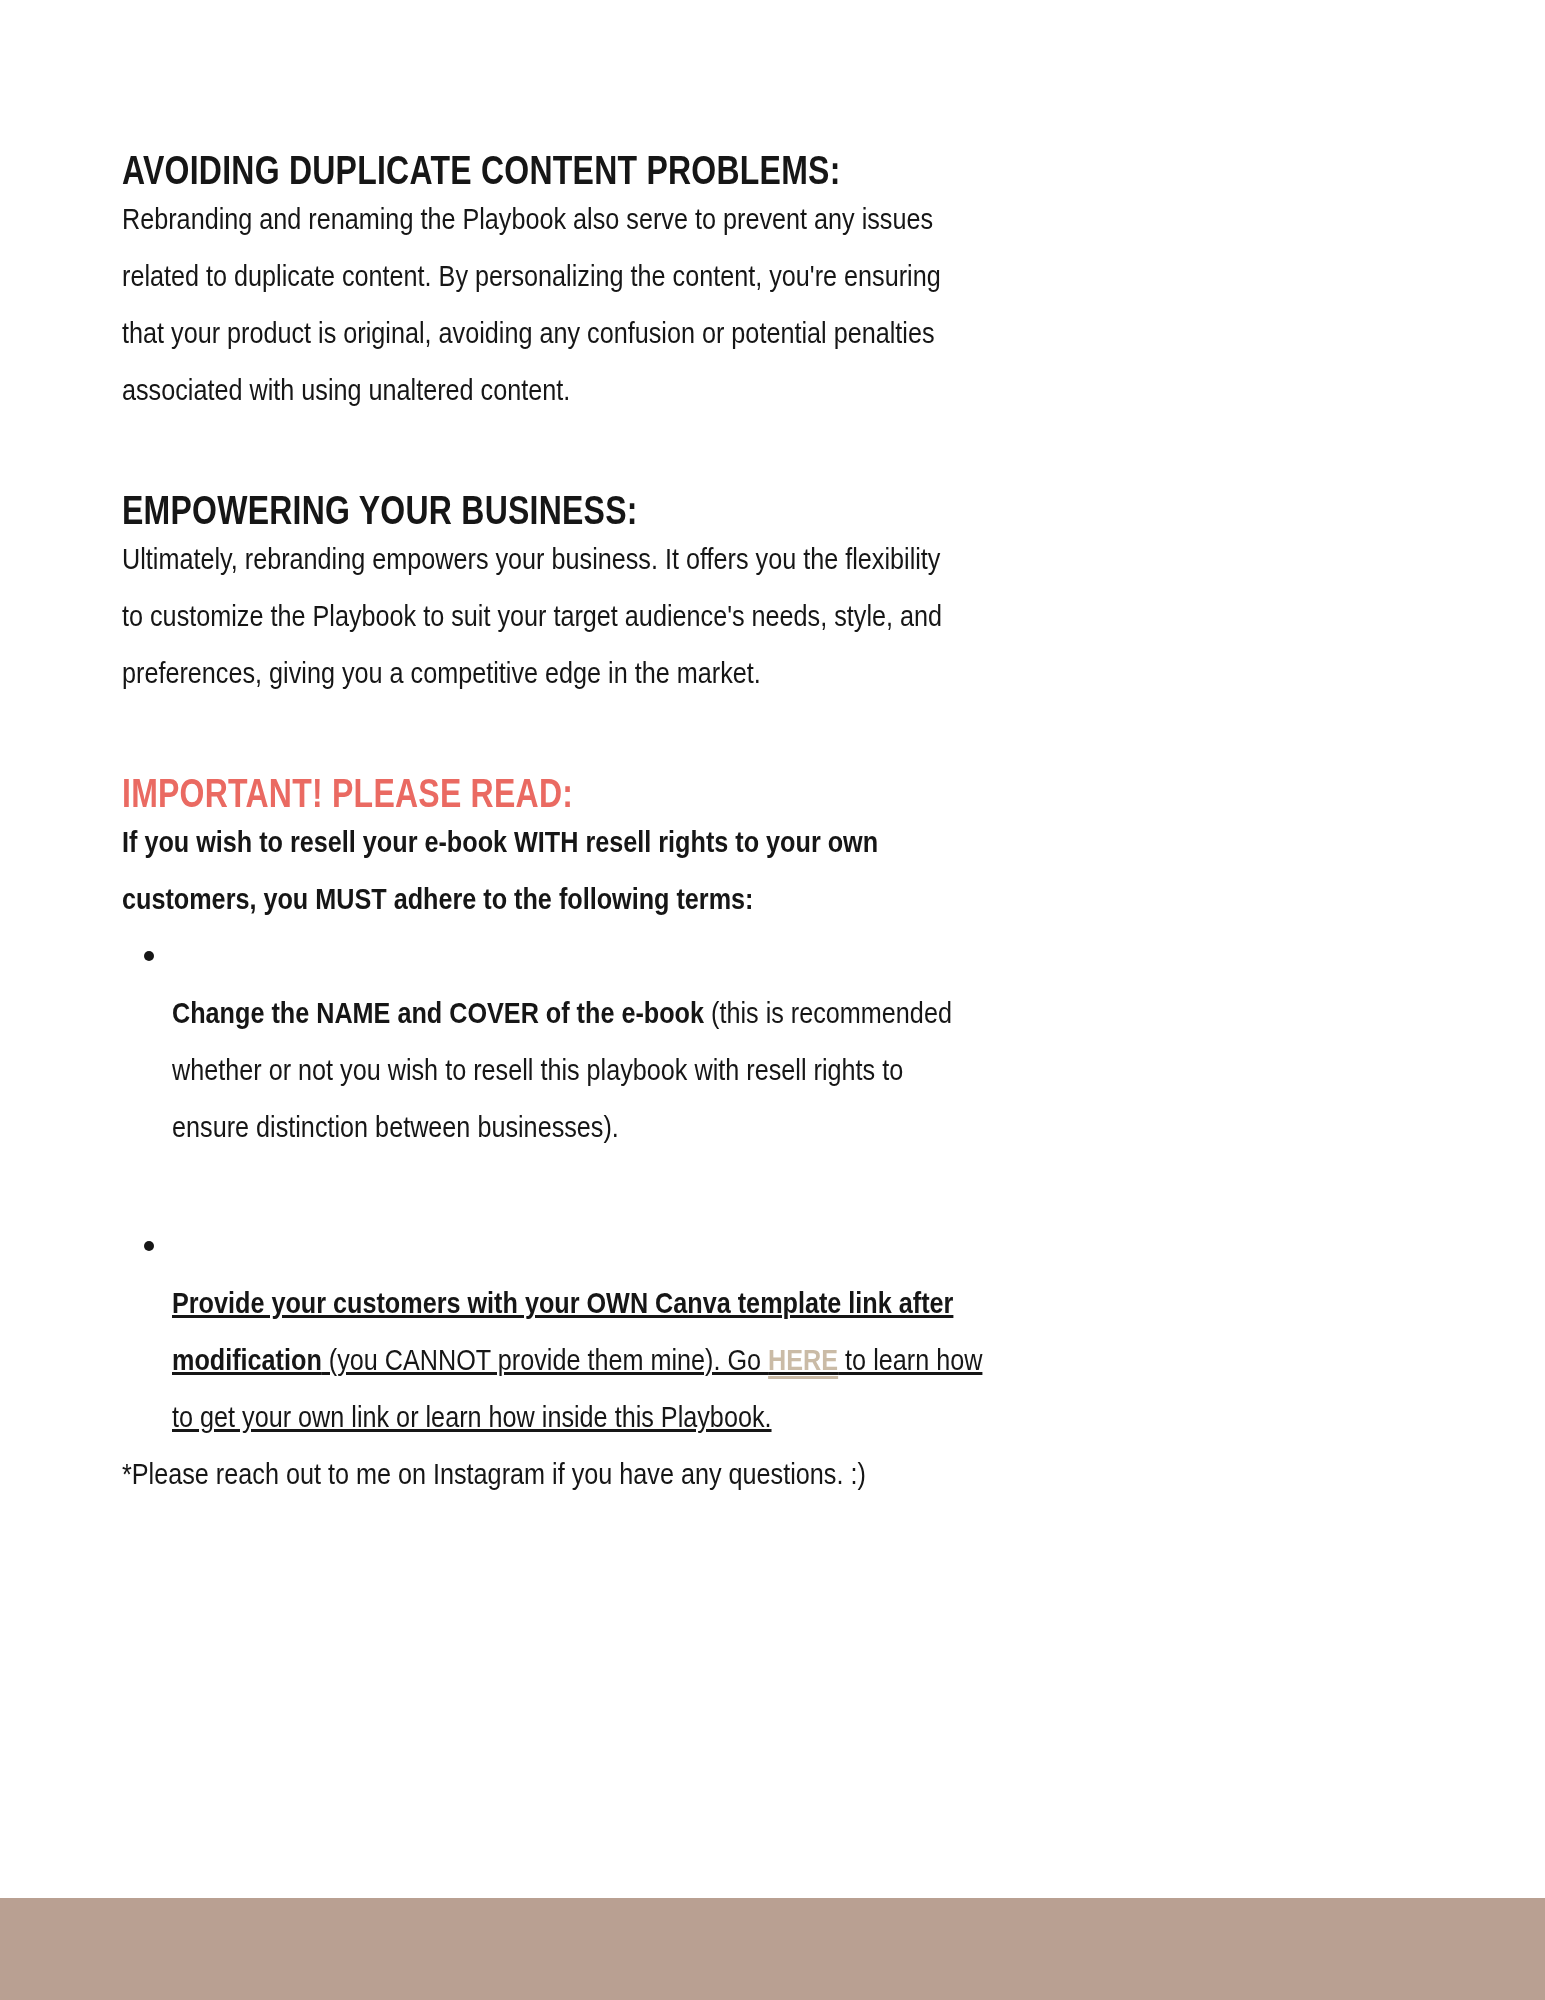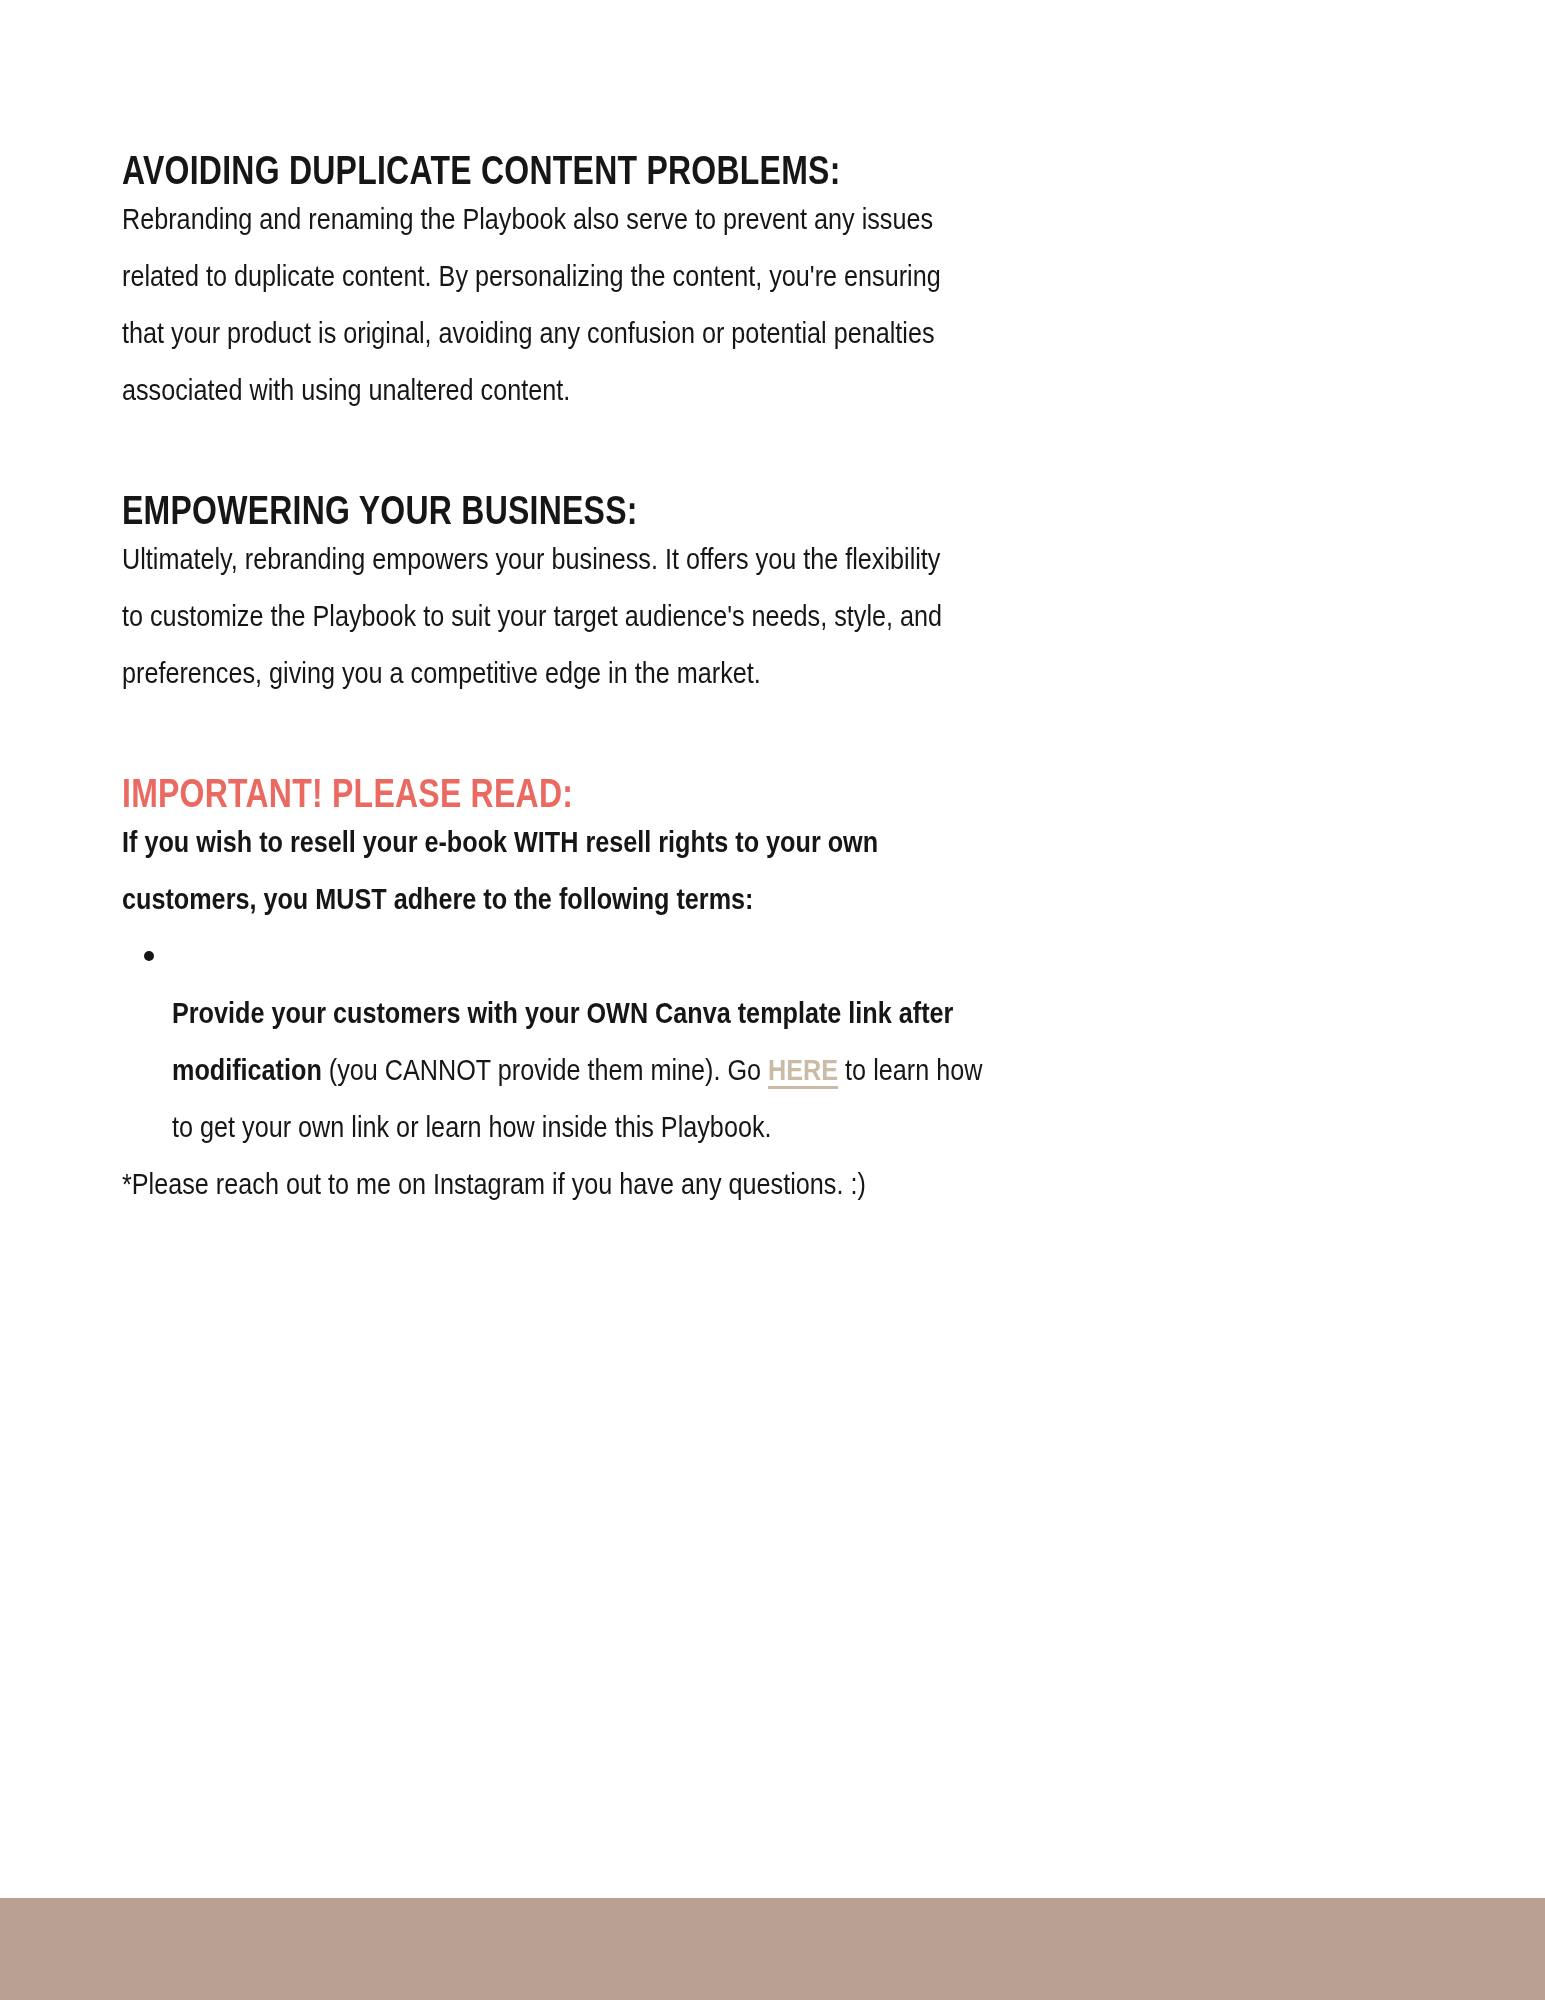--- a/index.html
+++ b/index.html
@@ -105,20 +105,28 @@
 
     <h2 class="heading red mt-head">IMPORTANT! PLEASE READ:</h2>
 
     <p class="body-text bold cond mt-head">If you wish to resell your e-book WITH resell rights to your own
 customers, you MUST adhere to the following terms:</p>
 
     <ul class="terms mt-list">
       <li>
         <span class="bullet-dot"></span>
         <div class="body-text cond">
+          <span class="seg-bold">Change the NAME and COVER of the e-book</span><span> (this is recommended
+whether or not you wish to resell this playbook with resell rights to
+ensure distinction between businesses).</span>
+        </div>
+      </li>
+      <li>
+        <span class="bullet-dot"></span>
+        <div class="body-text cond">
           <span class="seg-bold">Provide your customers with your OWN Canva template link after
 modification</span><span> (you CANNOT provide them mine). Go </span><a class="here-link">HERE</a><span> to learn how
 to get your own link or learn how inside this Playbook.</span>
         </div>
       </li>
     </ul>
 
     <p class="body-text cond mt-note">*Please reach out to me on Instagram if you have any questions. :)</p>
 
   </div>

